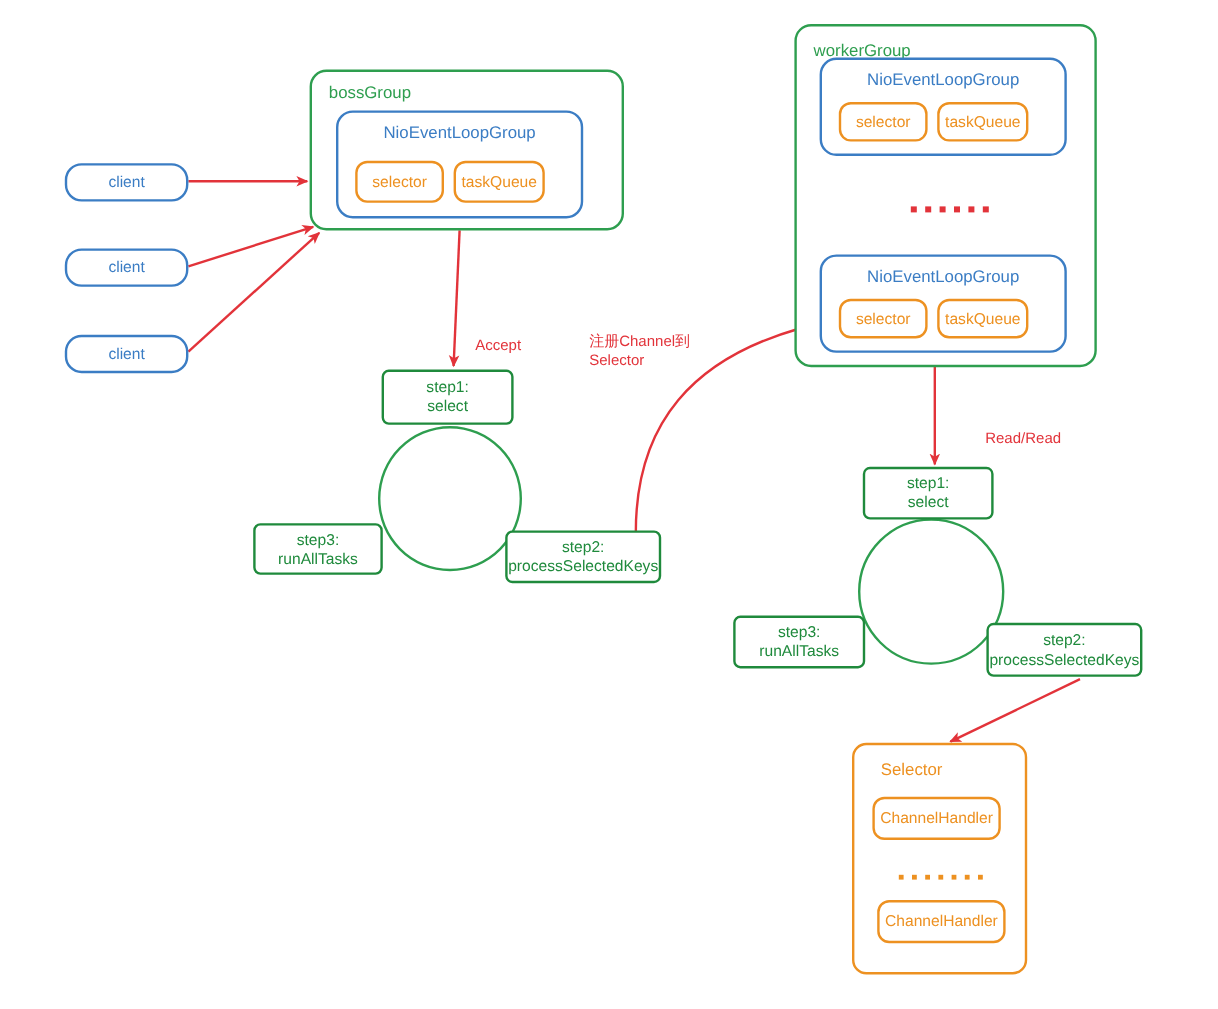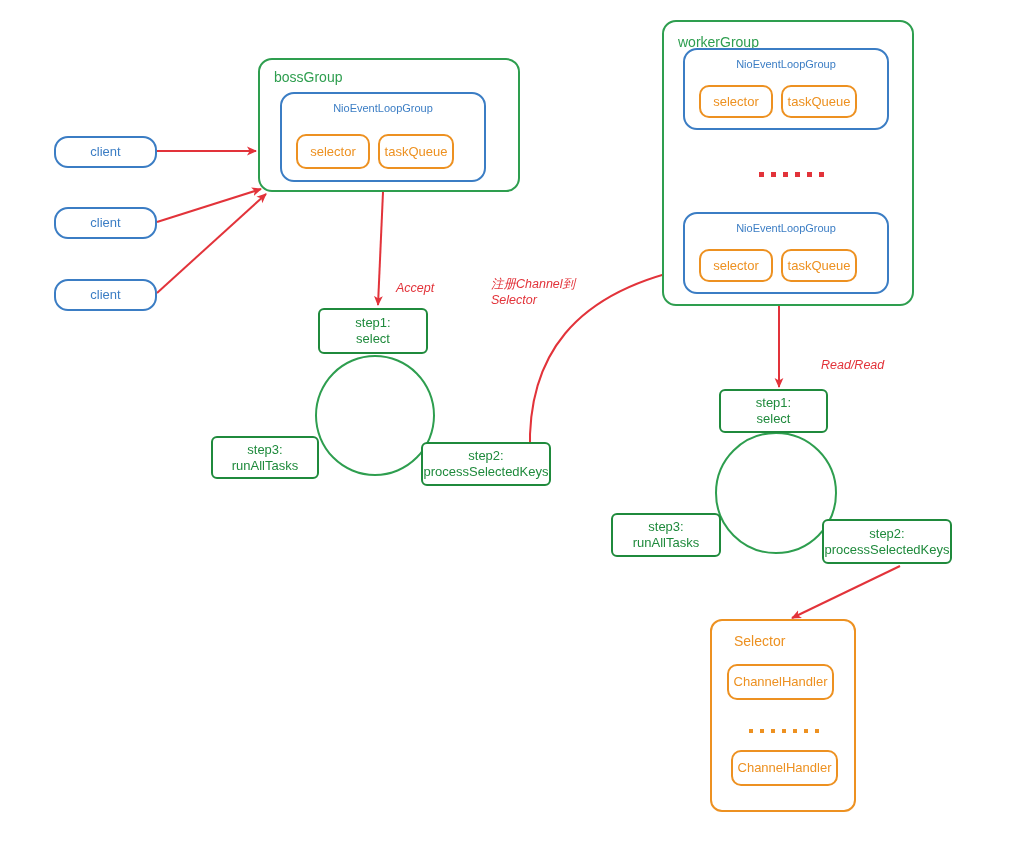--- a/index.html
+++ b/index.html
@@ -45,27 +45,27 @@
 
   .lbl {
     position: absolute;
     white-space: pre;
     line-height: 1.25;
   }
   .t-green  { color: #2E9E4F; }
   .t-blue   { color: #3B7DC4; }
   .t-orange { color: #ED9121; }
   .t-step   { color: #1F8A3C; }
-  .t-red    { color: #E2333A; font-style: italic; }
+  .t-red    { color: #E2333A; }
 
   .grp-title {
     font-size: 14px;
   }
   .inner-title {
-    font-size: 11px;
+    font-size: 14px;
     width: 100%;
     text-align: center;
     top: 8px;
     left: 0;
   }
   .chip-label {
     font-size: 13px;
     width: 100%;
     text-align: center;
     left: 0;

